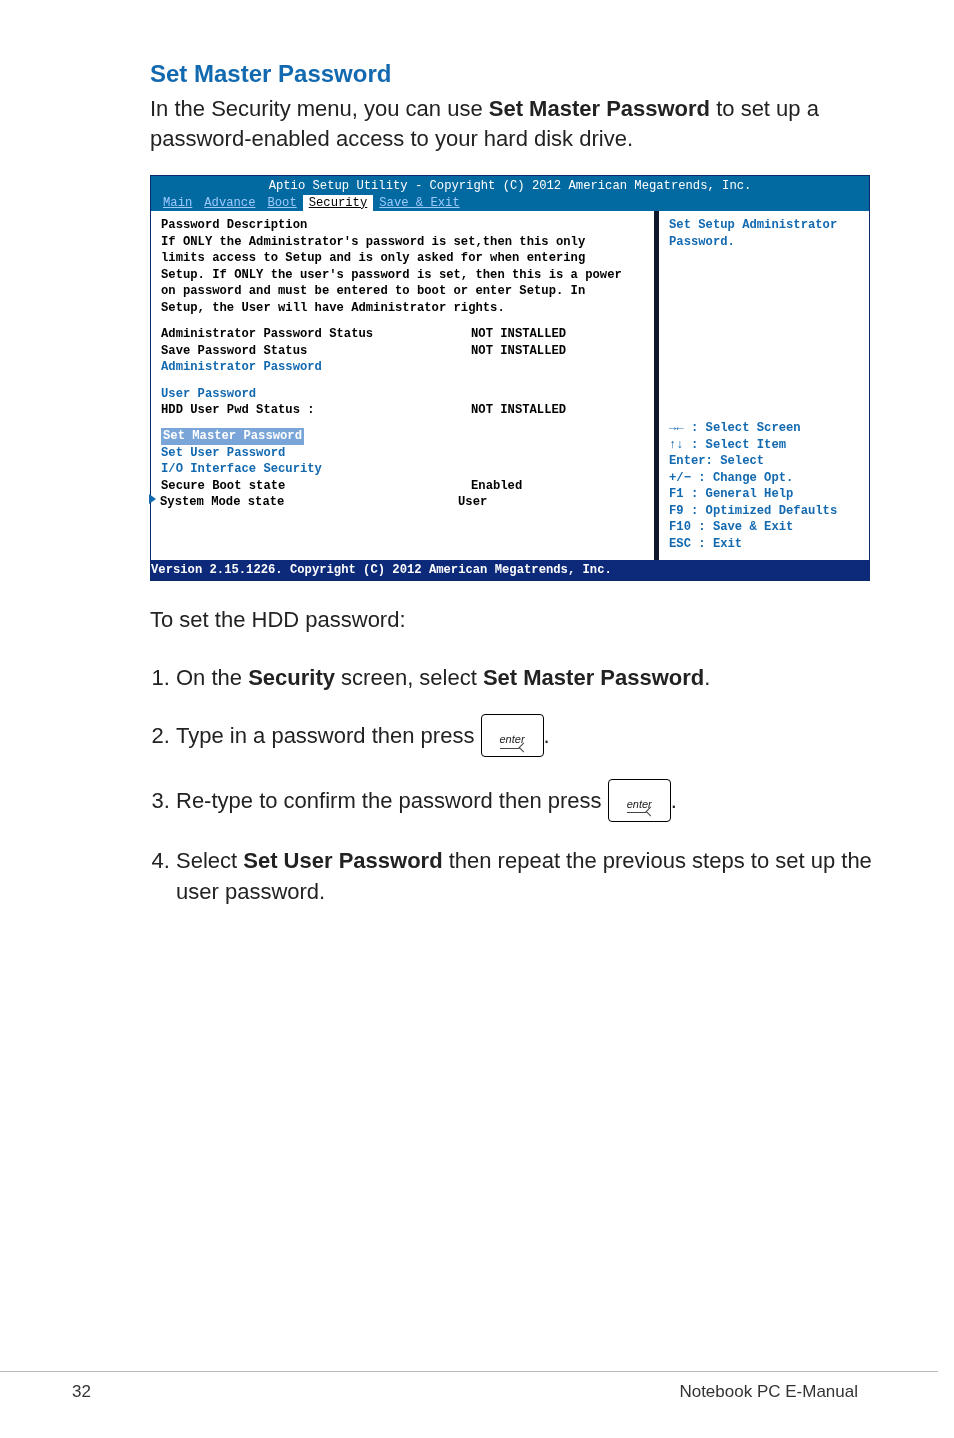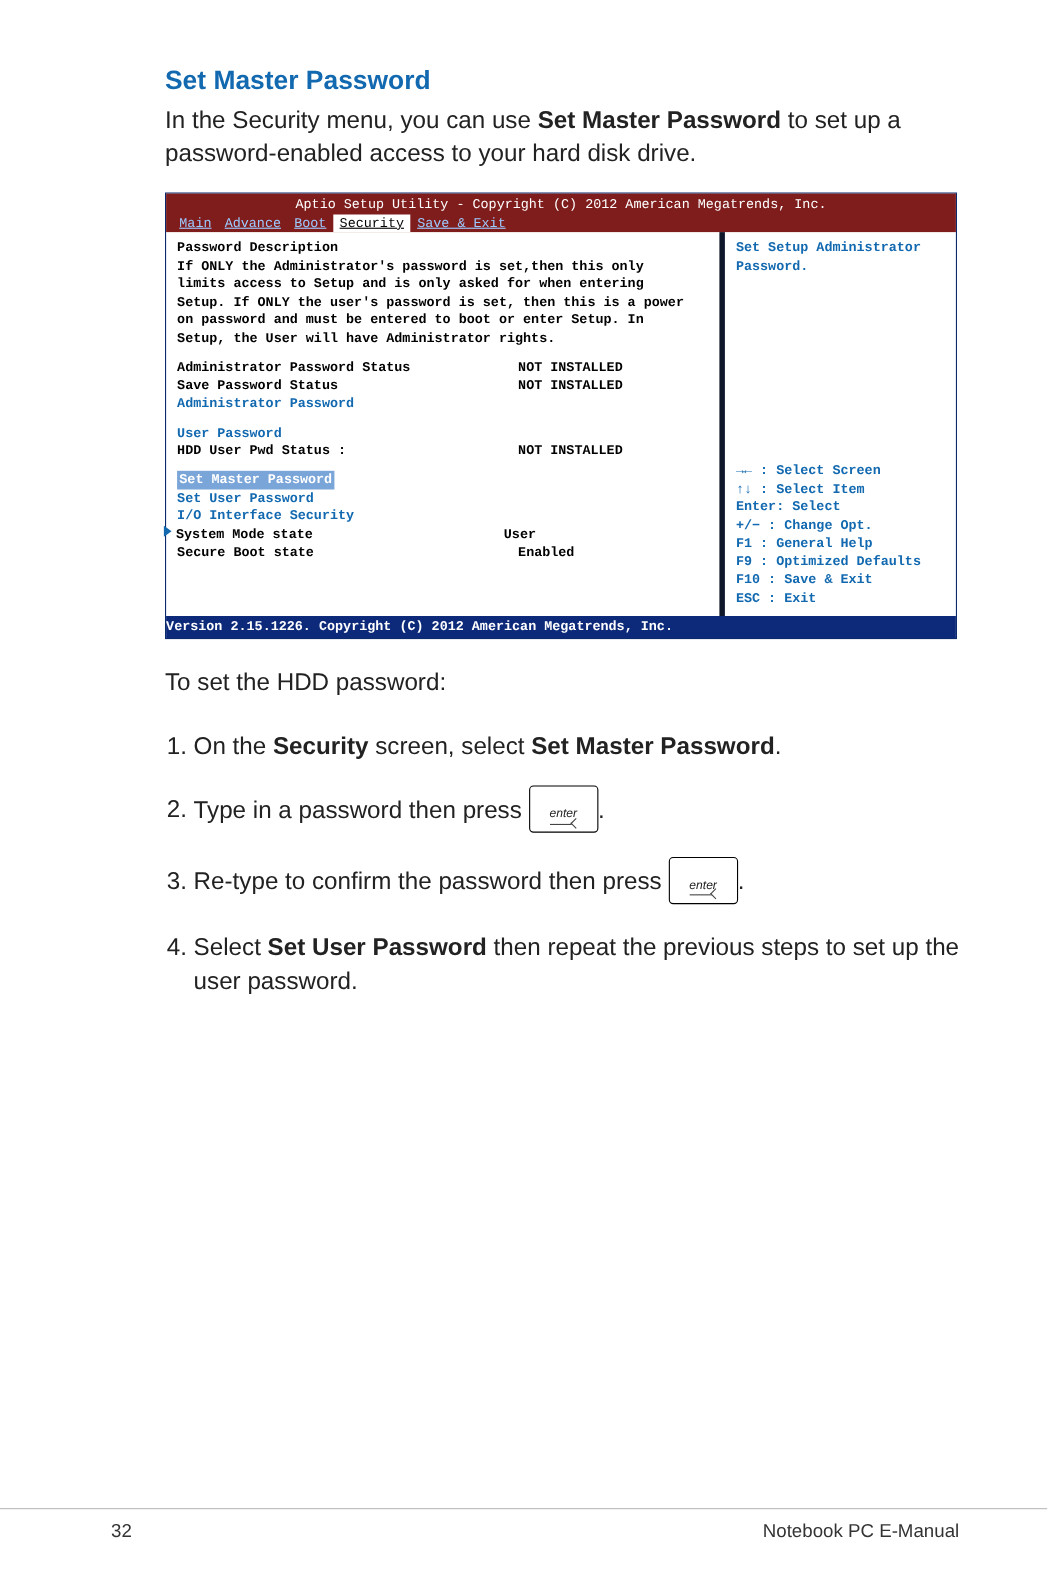--- a/index.html
+++ b/index.html
@@ -4,21 +4,21 @@
 <style>
   * { box-sizing: border-box; margin: 0; padding: 0; }
   html, body { width: 954px; height: 1438px; background: #fff; font-family: "Segoe UI", "Helvetica Neue", Arial, sans-serif; color: #222; }
   .page { padding: 60px 80px 40px 150px; height: 100%; position: relative; }
   h3.section-head { color: #1269b0; font-weight: 700; font-size: 24px; margin-bottom: 6px; }
   .intro { font-size: 22px; line-height: 1.35; margin-bottom: 22px; }
   .intro b { font-weight: 700; }
 
   
   .bios { width: 720px; border: 1px solid #0a2a6b; font-family: "Courier New", monospace; font-size: 12.2px; line-height: 1.35; background: #fff; margin-bottom: 26px; }
-  .bios-bar { background: #7f1d1d; color: #fff; padding: 2px 6px 0 6px; }
+  .bios-bar { background: #0369a1; color: #fff; padding: 2px 6px 0 6px; }
   .bios-bar .title { text-align: center; display:block; }
   .bios-tabs { display:flex; gap:0; }
   .bios-tab { padding: 0 6px; text-decoration: underline; }
   .bios-tab.sel { background:#fff; color:#000; }
   .bios-tab.link { color:#9dcaff; }
   .bios-body { display:flex;justify-content:space-between; }
   .bios-left { flex:1; padding:6px 10px 8px 10px; }
   .bios-right { width:215px; border-left:5px solid #0f172a; padding:6px 10px 8px 10px; color:#1269b0; }
   .bios-white { color:#000; }
   .bios-blue { color:#1269b0; }
@@ -29,21 +29,21 @@
   .bios-row .val { }
   .tri { display:inline-block; width:0; height:0; border-top:5px solid transparent; border-bottom:5px solid transparent; border-left:7px solid #1269b0; margin-right:4px; vertical-align:middle;}
   .biosgap { height:10px; }
 
   .after { font-size: 22px; margin-bottom: 30px; }
   ol.steps { list-style: decimal; margin-left: 26px; font-size: 22px; }
   ol.steps > li { margin-bottom: 22px; line-height:1.4; }
   .keybox { display:inline-block; border:1.5px solid #000; border-radius:4px; padding:6px 18px 4px 18px; vertical-align:middle; position:relative; top:-2px; }
   .keyinner { font-family: Arial, sans-serif; font-size:11px; font-style:italic; border-bottom:1px solid #444; display:inline-block; padding:0 0 0 0; position:relative; }
   .keyinner::after { content:""; position:absolute; right:-2px; bottom:-3px; width:6px; height:6px; border-left:1px solid #444; border-bottom:1px solid #444; transform:rotate(45deg); background:#fff;}
-  .footer { position:absolute; bottom:36px; left:0; right:2px; border-top:1px solid #bbb; padding:10px 80px 0 101px; display:flex; justify-content:space-between; font-size:17px; color:#333; }
+  .footer { position:absolute; bottom:36px; left:0; right:16px; border-top:1px solid #bbb; padding:10px 80px 0 72px; display:flex; justify-content:space-between; font-size:17px; color:#333; }
 </style>
 </head>
 <body>
 
 <div class="page">
   <h3 class="section-head">Set Master Password</h3>
   <p class="intro">
     <span>In the Security menu, you can use </span><b>Set Master Password</b><span> to set up a password-enabled access to your hard disk drive.</span>
   </p>
 
@@ -75,28 +75,28 @@
         <div class="biosgap"></div>
         <div class="bios-blue"><b>User Password</b></div>
         <div class="bios-row bios-white">
             <b class="lbl">HDD User Pwd Status :</b>
             <b class="val">NOT INSTALLED</b>
           </div>
         <div class="biosgap"></div>
         <div><span class="bios-selrow"><b>Set Master Password</b></span></div>
         <div class="bios-blue"><b>Set User Password</b></div>
         <div class="bios-blue"><b>I/O Interface Security</b></div>
+        <div class="bios-row bios-white">
+            <b class="lbl">Secure Boot state</b>
+            <b class="val">Enabled</b>
+          </div>
         <div class="bios-row bios-white" style="margin-left:-12px;">
             <span class="tri"></span>
             <b class="lbl" style="width:298px;">System Mode state</b>
             <b class="val">User</b>
-          </div>
-        <div class="bios-row bios-white">
-            <b class="lbl">Secure Boot state</b>
-            <b class="val">Enabled</b>
           </div>
       </div>
       <div class="bios-right">
         <div><b>Set Setup Administrator Password.</b></div>
         <div style="height:170px;"></div>
         <div><b>→←  : Select Screen</b></div>
         <div><b>↑↓   : Select Item</b></div>
         <div><b>Enter: Select</b></div>
         <div><b>+/−  : Change Opt.</b></div>
         <div><b>F1   : General Help</b></div>

